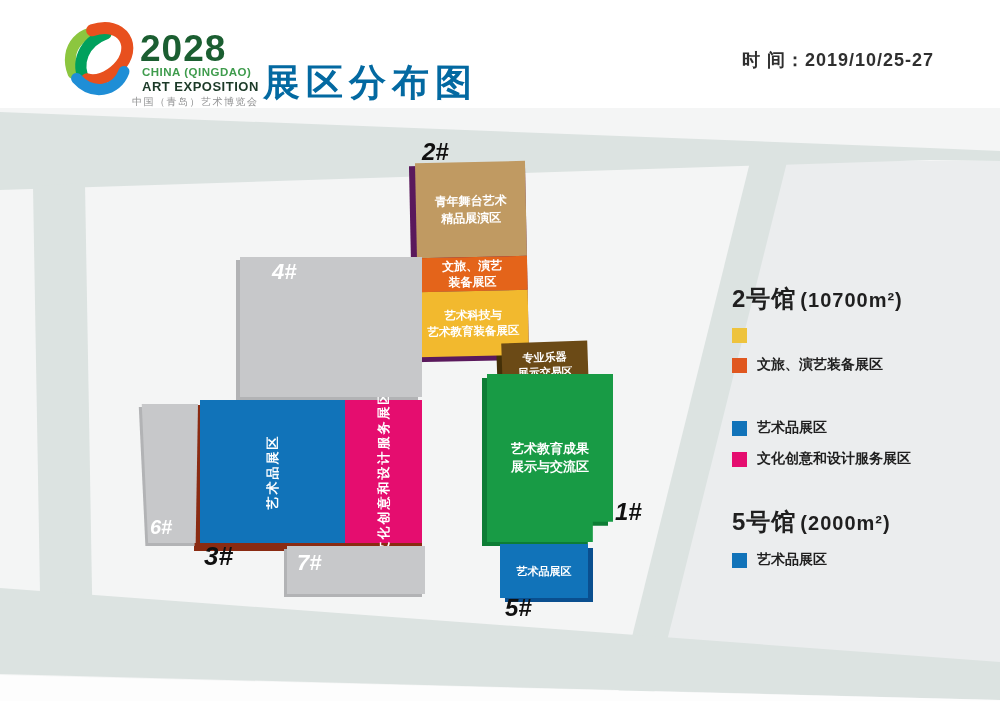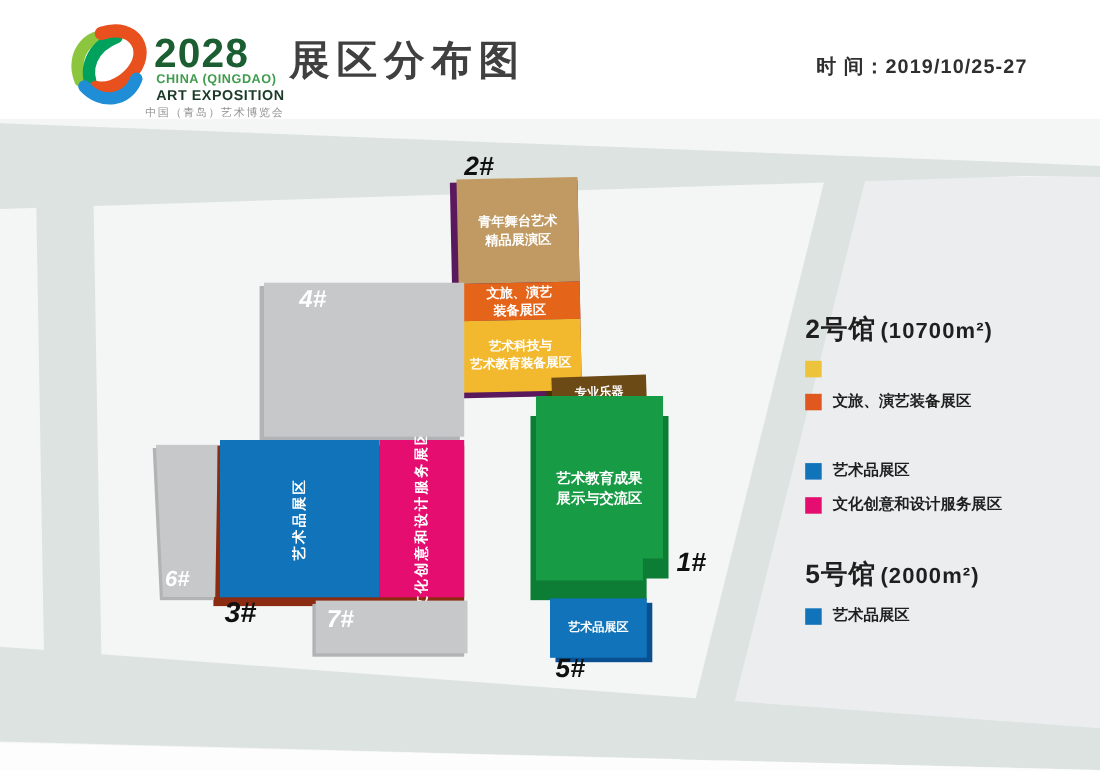--- a/index.html
+++ b/index.html
@@ -28,21 +28,21 @@
 
   .h2-col{left:417px;top:162px;width:110px;height:194px;display:flex;flex-direction:column;transform:rotate(-1.2deg);}
   .h2-back{left:411px;top:165px;width:116px;height:196px;transform:rotate(-1.2deg);}
   .h2-s1{height:95px;display:flex;align-items:center;justify-content:center;font-size:12px;}
   .h2-s2{height:34px;display:flex;align-items:center;justify-content:center;font-size:12px;}
   .h2-s3{height:65px;display:flex;align-items:center;justify-content:center;font-size:11.5px;}
 
   .inst{left:502px;top:342px;width:86px;height:46px;transform:rotate(-2deg);display:flex;align-items:center;justify-content:center;font-size:11px;}
   .inst-back{left:497px;top:346px;width:90px;height:46px;transform:rotate(-2deg);}
 
-  .h1-main{left:487px;top:360px;width:116px;height:168px;display:flex;align-items:center;justify-content:center;font-size:13px;
+  .h1-main{left:487px;top:374px;width:126px;height:168px;display:flex;align-items:center;justify-content:center;font-size:13px;
     clip-path:polygon(0 0,100% 0,100% 88%,84% 88%,84% 100%,0 100%);}
   .h1-back{left:482px;top:378px;width:126px;height:168px;
     clip-path:polygon(0 0,100% 0,100% 88%,84% 88%,84% 100%,0 100%);}
 
   .h5-main{left:500px;top:544px;width:88px;height:54px;display:flex;align-items:center;justify-content:center;font-size:11px;}
   .h5-back{left:505px;top:548px;width:88px;height:54px;}
 
   .h3-main{left:200px;top:400px;width:222px;height:143px;display:flex;}
   .h3-back{left:194px;top:405px;width:228px;height:146px;}
   .h3-blue{width:145px;height:143px;display:flex;align-items:center;justify-content:center;}
@@ -85,21 +85,21 @@
       <path d="M58,16 C32,26 22,50 34,72" fill="none" stroke="#00a15d" stroke-width="13" stroke-linecap="round"></path>
       <path d="M42,12 C78,0 96,32 72,56 C60,68 46,72 36,69" fill="none" stroke="#e8501e" stroke-width="14" stroke-linecap="round"></path>
       <path d="M24,68 C42,88 70,84 79,60" fill="none" stroke="#1f8ed6" stroke-width="13" stroke-linecap="round"></path>
     </svg>
   </div>
   <div class="abs logo-year" style="z-index: 2; color: rgb(27, 94, 49);">2028</div>
   <div class="abs logo-sub1" style="z-index: 2; color: rgb(63, 156, 77);">CHINA (QINGDAO)</div>
   <div class="abs logo-sub2" style="z-index: 2; color: rgb(28, 58, 40);">ART EXPOSITION</div>
   <div class="abs logo-sub3" style="z-index:2">中国（青岛）艺术博览会</div>
 
-  <div class="abs title-cn" style="z-index: 2; color: #404040;">展区分布图</div>
+  <div class="abs title-cn" style="z-index: 2; color: #0369a1; margin-top: 28px;">展区分布图</div>
 
   <div class="abs hd-info" style="z-index:2">
     <div>时 间：2019/10/25-27</div>
   </div>
 
   <div class="backing h2-back" style="background-color: rgb(90, 25, 92);"></div>
   <div class="block h2-col">
     <div class="h2-s1 zone-text" style="background-color: rgb(192, 154, 98);">青年舞台艺术
 精品展演区</div>
     <div class="h2-s2 zone-text" style="background-color: rgb(228, 100, 26);">文旅、演艺

